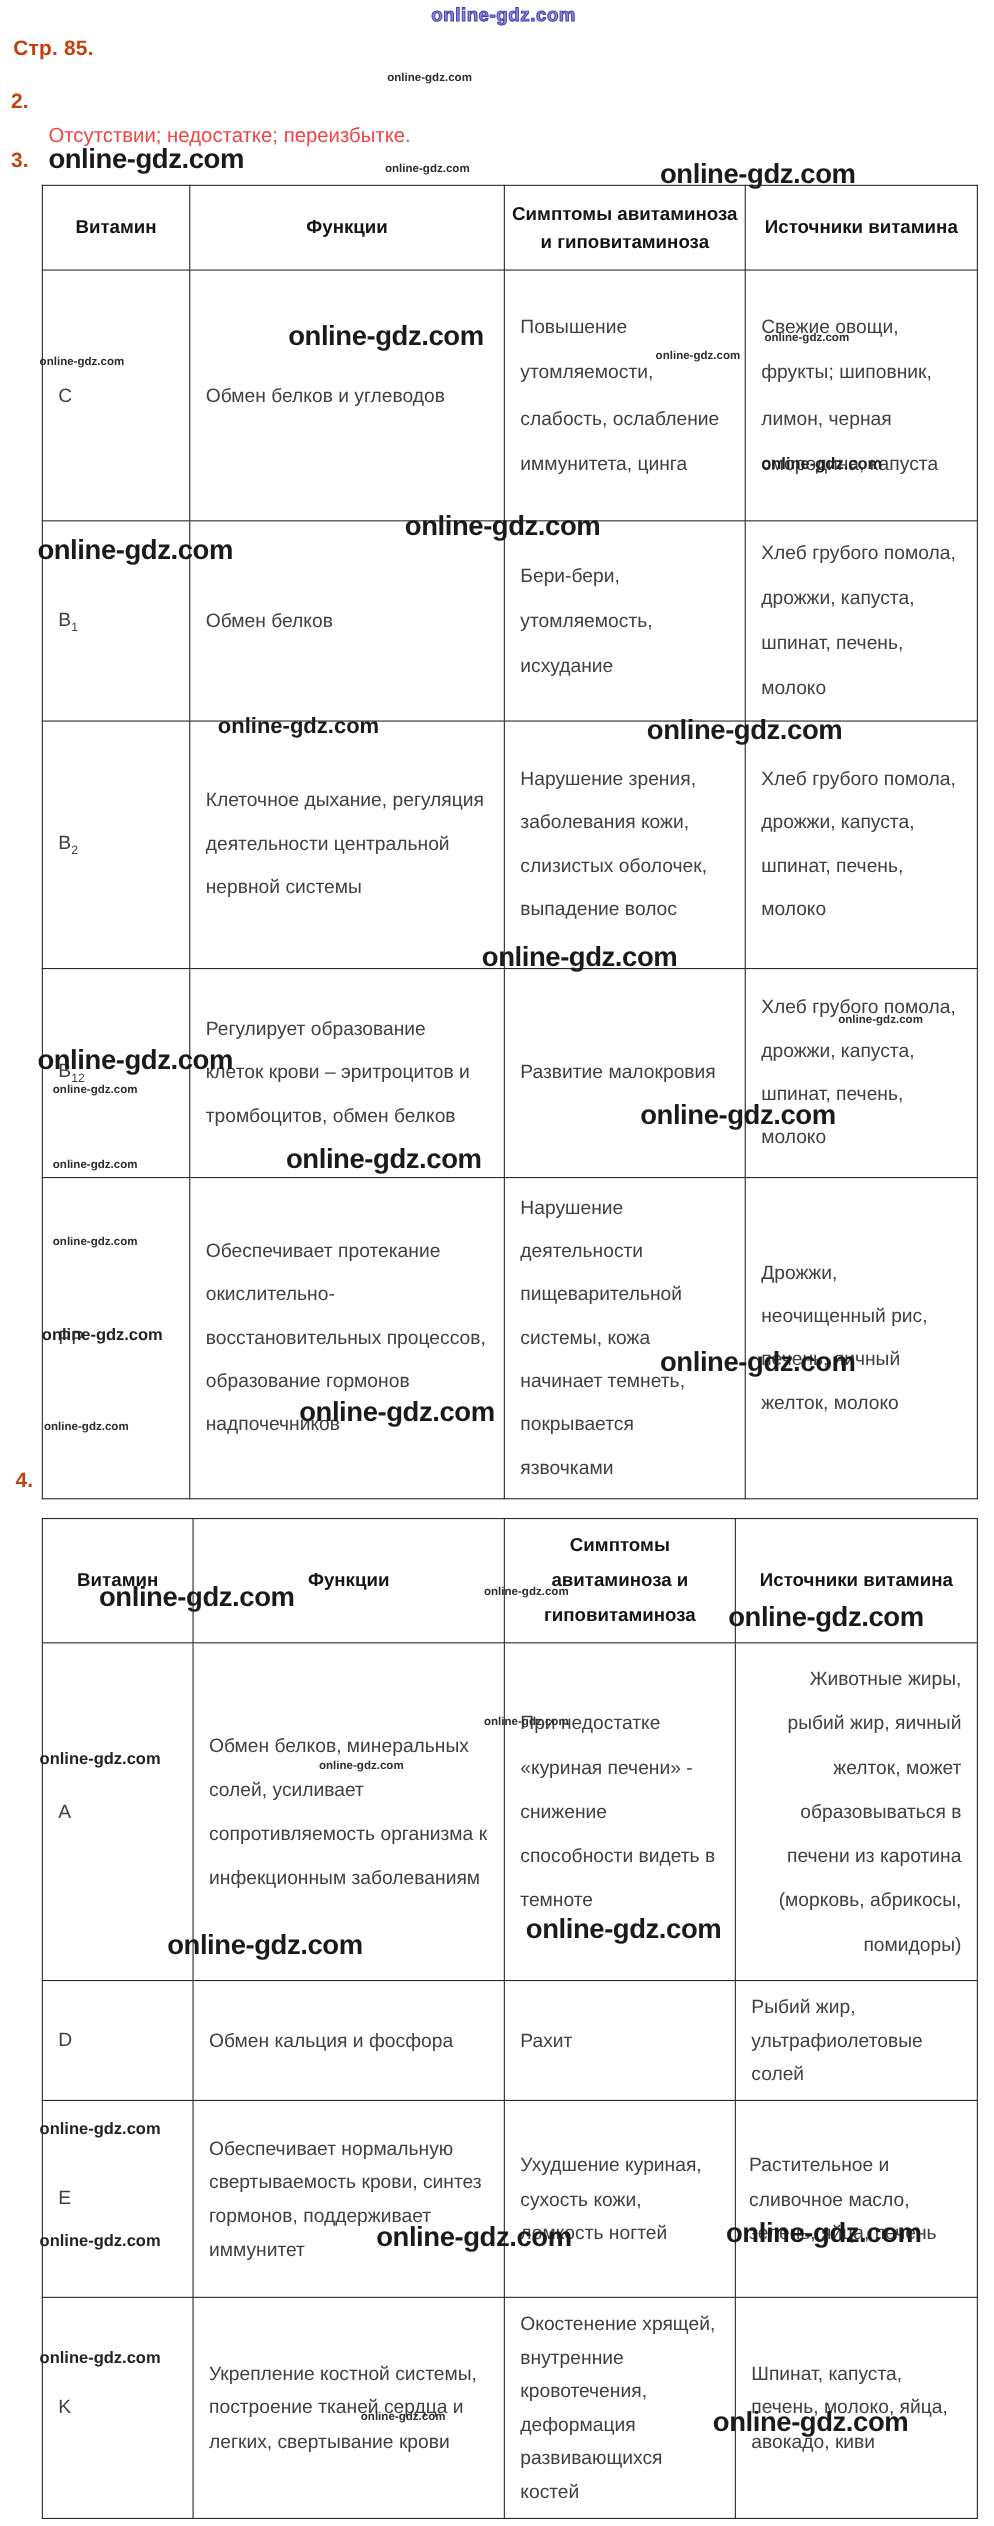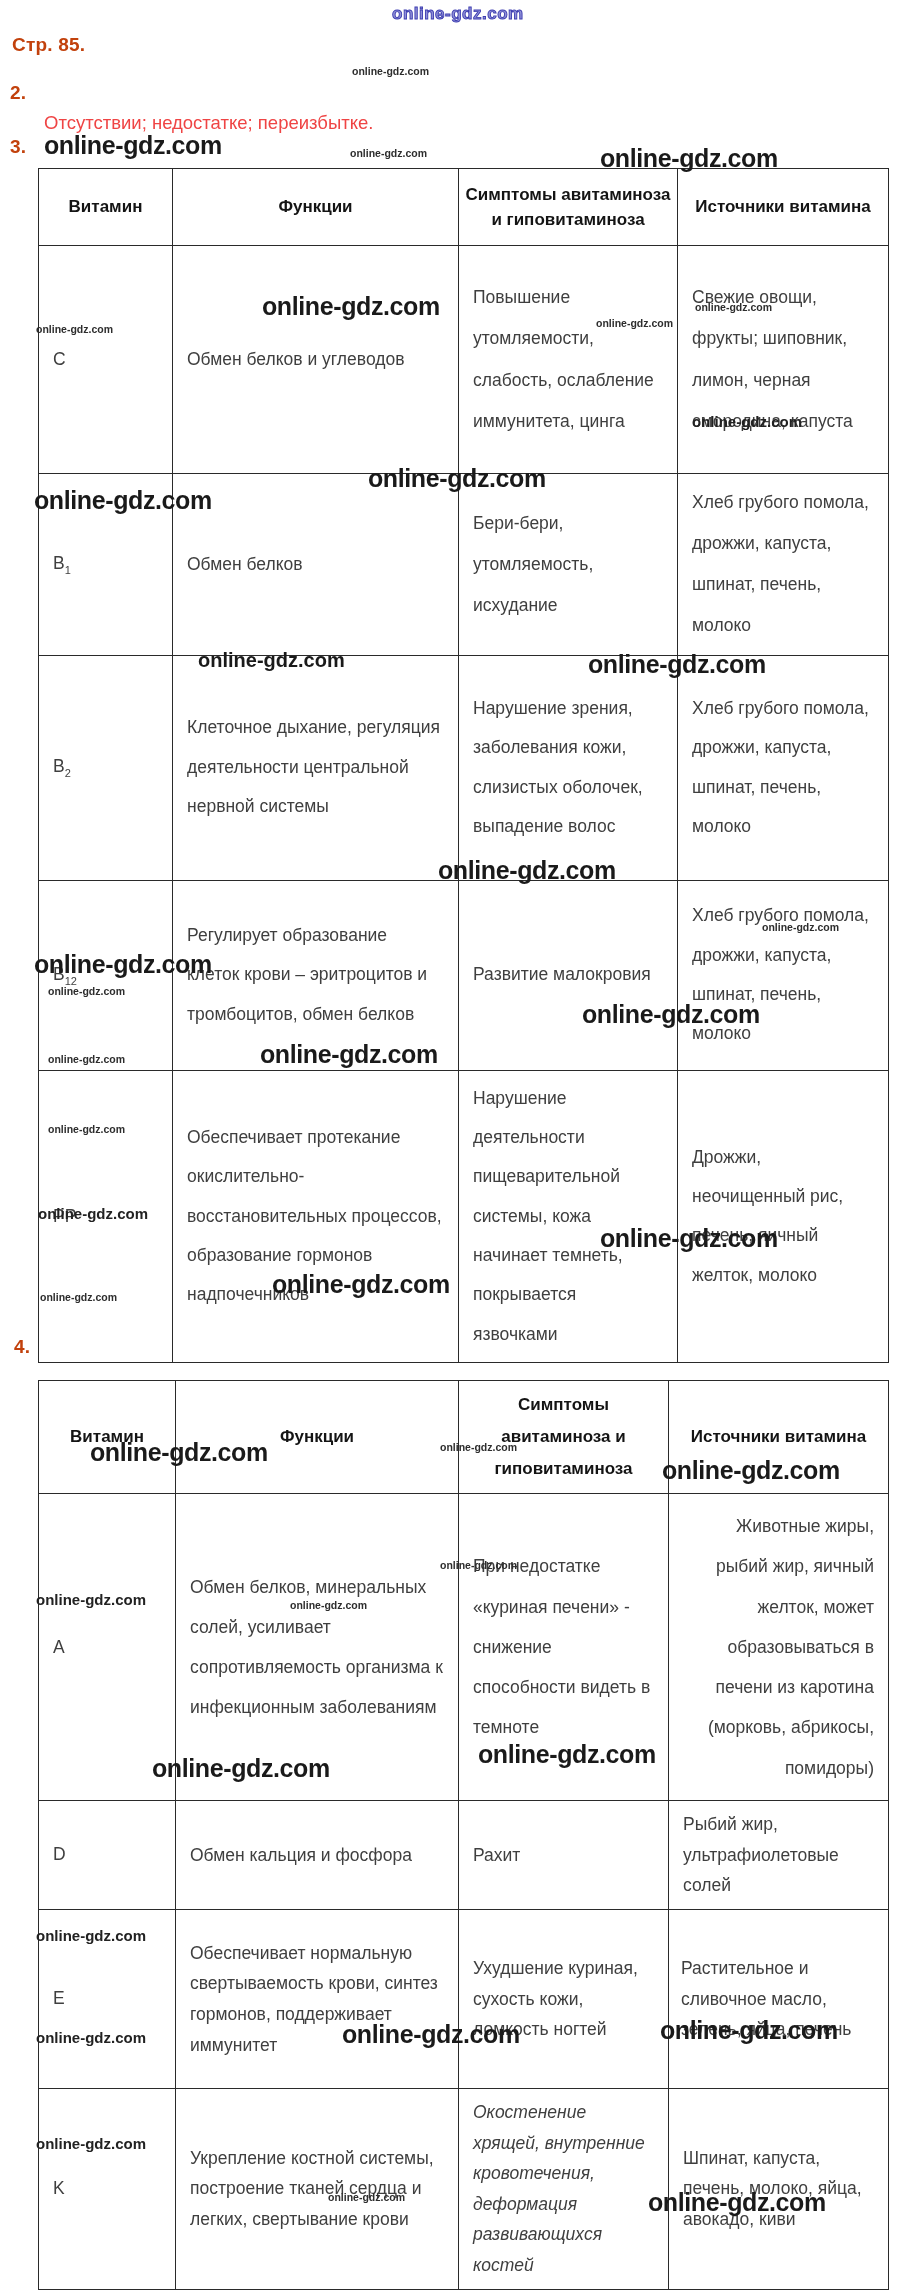--- a/index.html
+++ b/index.html
@@ -120,21 +120,21 @@
         </tr>
         <tr style="height: 179px;">
           <td class="c-vitamin"><span>E</span></td>
           <td class="c-functions" style="line-height: 1.75;">Обеспечивает нормальную свертываемость крови, синтез гормонов, поддерживает иммунитет</td>
           <td class="c-symptoms" style="line-height: 1.75;">Ухудшение куриная, сухость кожи, ломкость ногтей</td>
           <td class="c-sources" style="line-height: 1.75; padding-left: 12px;">Растительное и сливочное масло, зелень, яйца, печень</td>
         </tr>
         <tr style="height: 200px;">
           <td class="c-vitamin"><span>K</span></td>
           <td class="c-functions" style="line-height: 1.75;">Укрепление костной системы, построение тканей сердца и легких, свертывание крови</td>
-          <td class="c-symptoms" style="line-height: 1.75; font-style: italic;">Окостенение хрящей, внутренние кровотечения, деформация развивающихся костей</td>
+          <td class="c-symptoms" style="line-height: 1.75;">Окостенение хрящей, внутренние кровотечения, деформация развивающихся костей</td>
           <td class="c-sources" style="line-height: 1.75;">Шпинат, капуста, печень, молоко, яйца, авокадо, киви</td>
         </tr>
       </tbody>
     </table>
     <span class="wm blue" style="left: 392px; top: 5px;">online-gdz.com</span>
     <span class="wm sm" style="left: 352px; top: 66px;">online-gdz.com</span>
     <span class="wm xl" style="left: 44px; top: 133px;">online-gdz.com</span>
     <span class="wm sm" style="left: 350px; top: 148px;">online-gdz.com</span>
     <span class="wm xl" style="left: 600px; top: 146px;">online-gdz.com</span>
     <span class="wm xl" style="left: 262px; top: 294px;">online-gdz.com</span>

